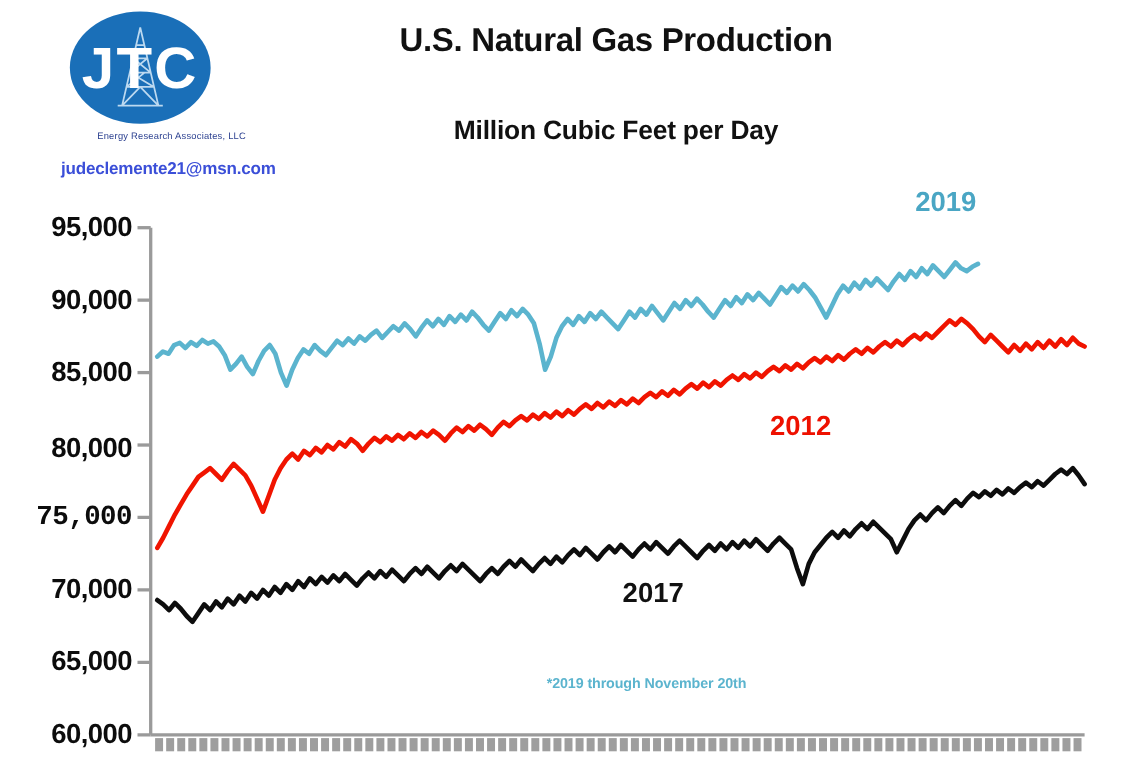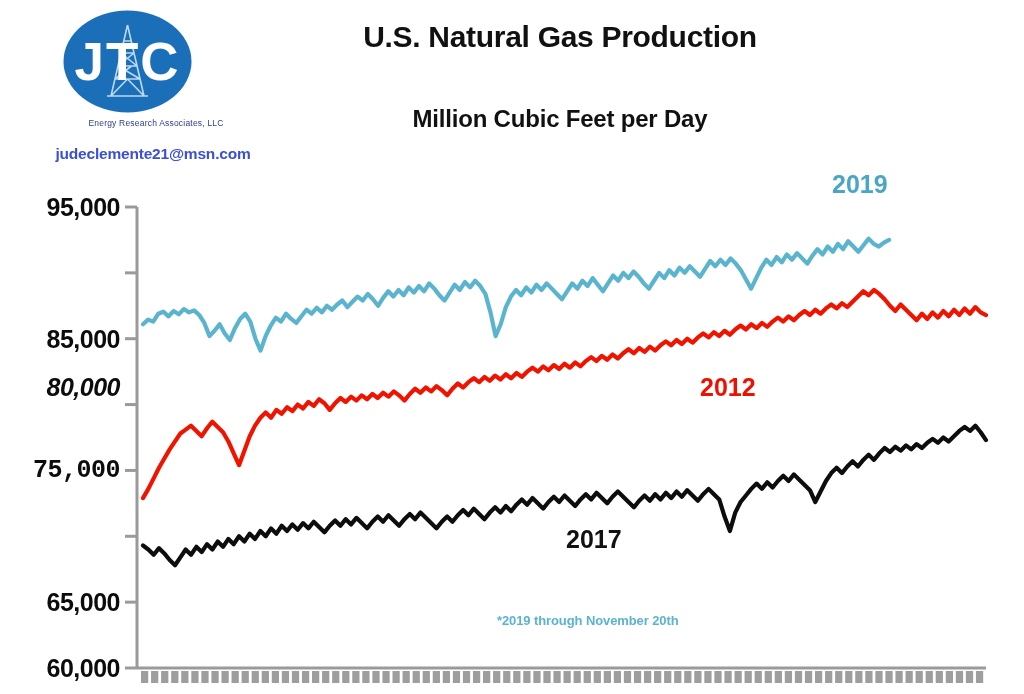--- a/index.html
+++ b/index.html
@@ -150,23 +150,25 @@
     </div>
     <div id="logo-tagline" style="color: rgb(42, 63, 143);">Energy Research Associates, LLC</div>
     <div id="logo-email" style="color: rgb(59, 79, 216);">judeclemente21@msn.com</div>
   </div>
 
   <div id="chart-subtitle">Million Cubic Feet per Day</div>
   <div id="chart-title">U.S. Natural Gas Production</div>
 
   <div id="ylabels">
       <div class="ytick-label" style="top: 207px;">95,000</div>
+      <div class="ytick-label" style="top: 272.857px;">90,000</div>
       <div class="ytick-label" style="top: 338.714px; padding-left: 42px;">85,000</div>
-      <div class="ytick-label" style="top: 387px; font-style: italic;">80,000</div>
+      <div class="ytick-label" style="top: 408px;">80,000</div>
       <div class="ytick-label" style="top: 470.429px; font-family: Liberation Mono, monospace;">75,000</div>
+      <div class="ytick-label" style="top: 536.286px;">70,000</div>
       <div class="ytick-label" style="top: 602.143px;">65,000</div>
       <div class="ytick-label" style="top: 668px;">60,000</div>
     </div>
 
   <svg id="plot" viewBox="0 0 1024 694">
     <g id="axis-group">
         <line x1="137" y1="207" x2="137" y2="668" stroke="#9a9a9a" stroke-width="3"></line>
         <line x1="137" y1="668" x2="986" y2="668" stroke="#9a9a9a" stroke-width="3"></line>
         <line x1="125" y1="207" x2="137" y2="207" stroke="#9a9a9a" stroke-width="3"></line>
         <line x1="125" y1="272.8571428571429" x2="137" y2="272.8571428571429" stroke="#9a9a9a" stroke-width="3"></line>

